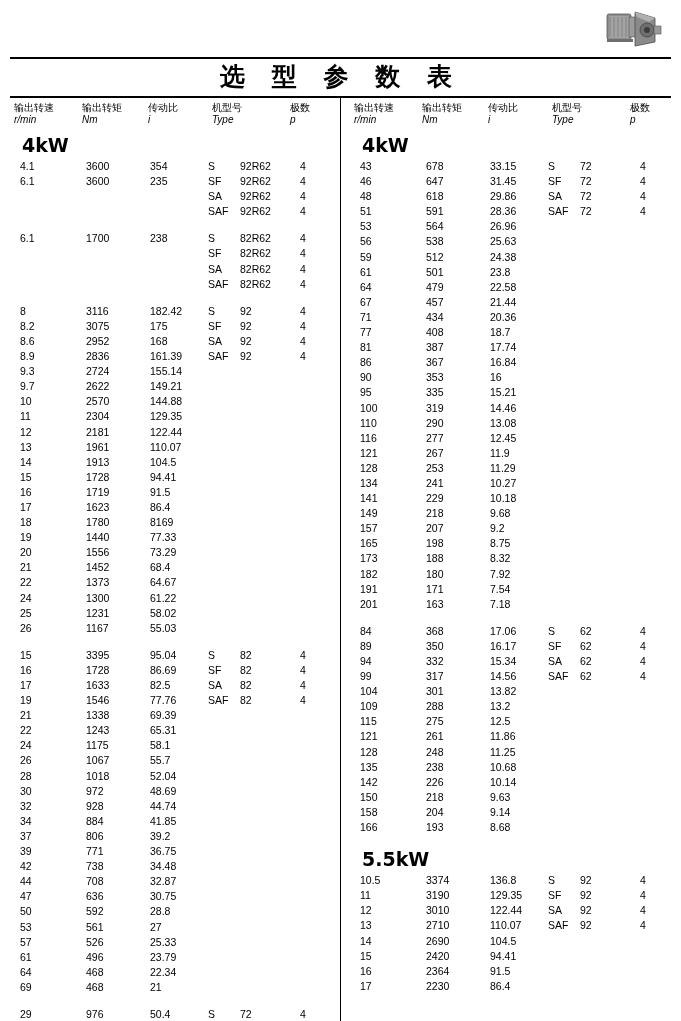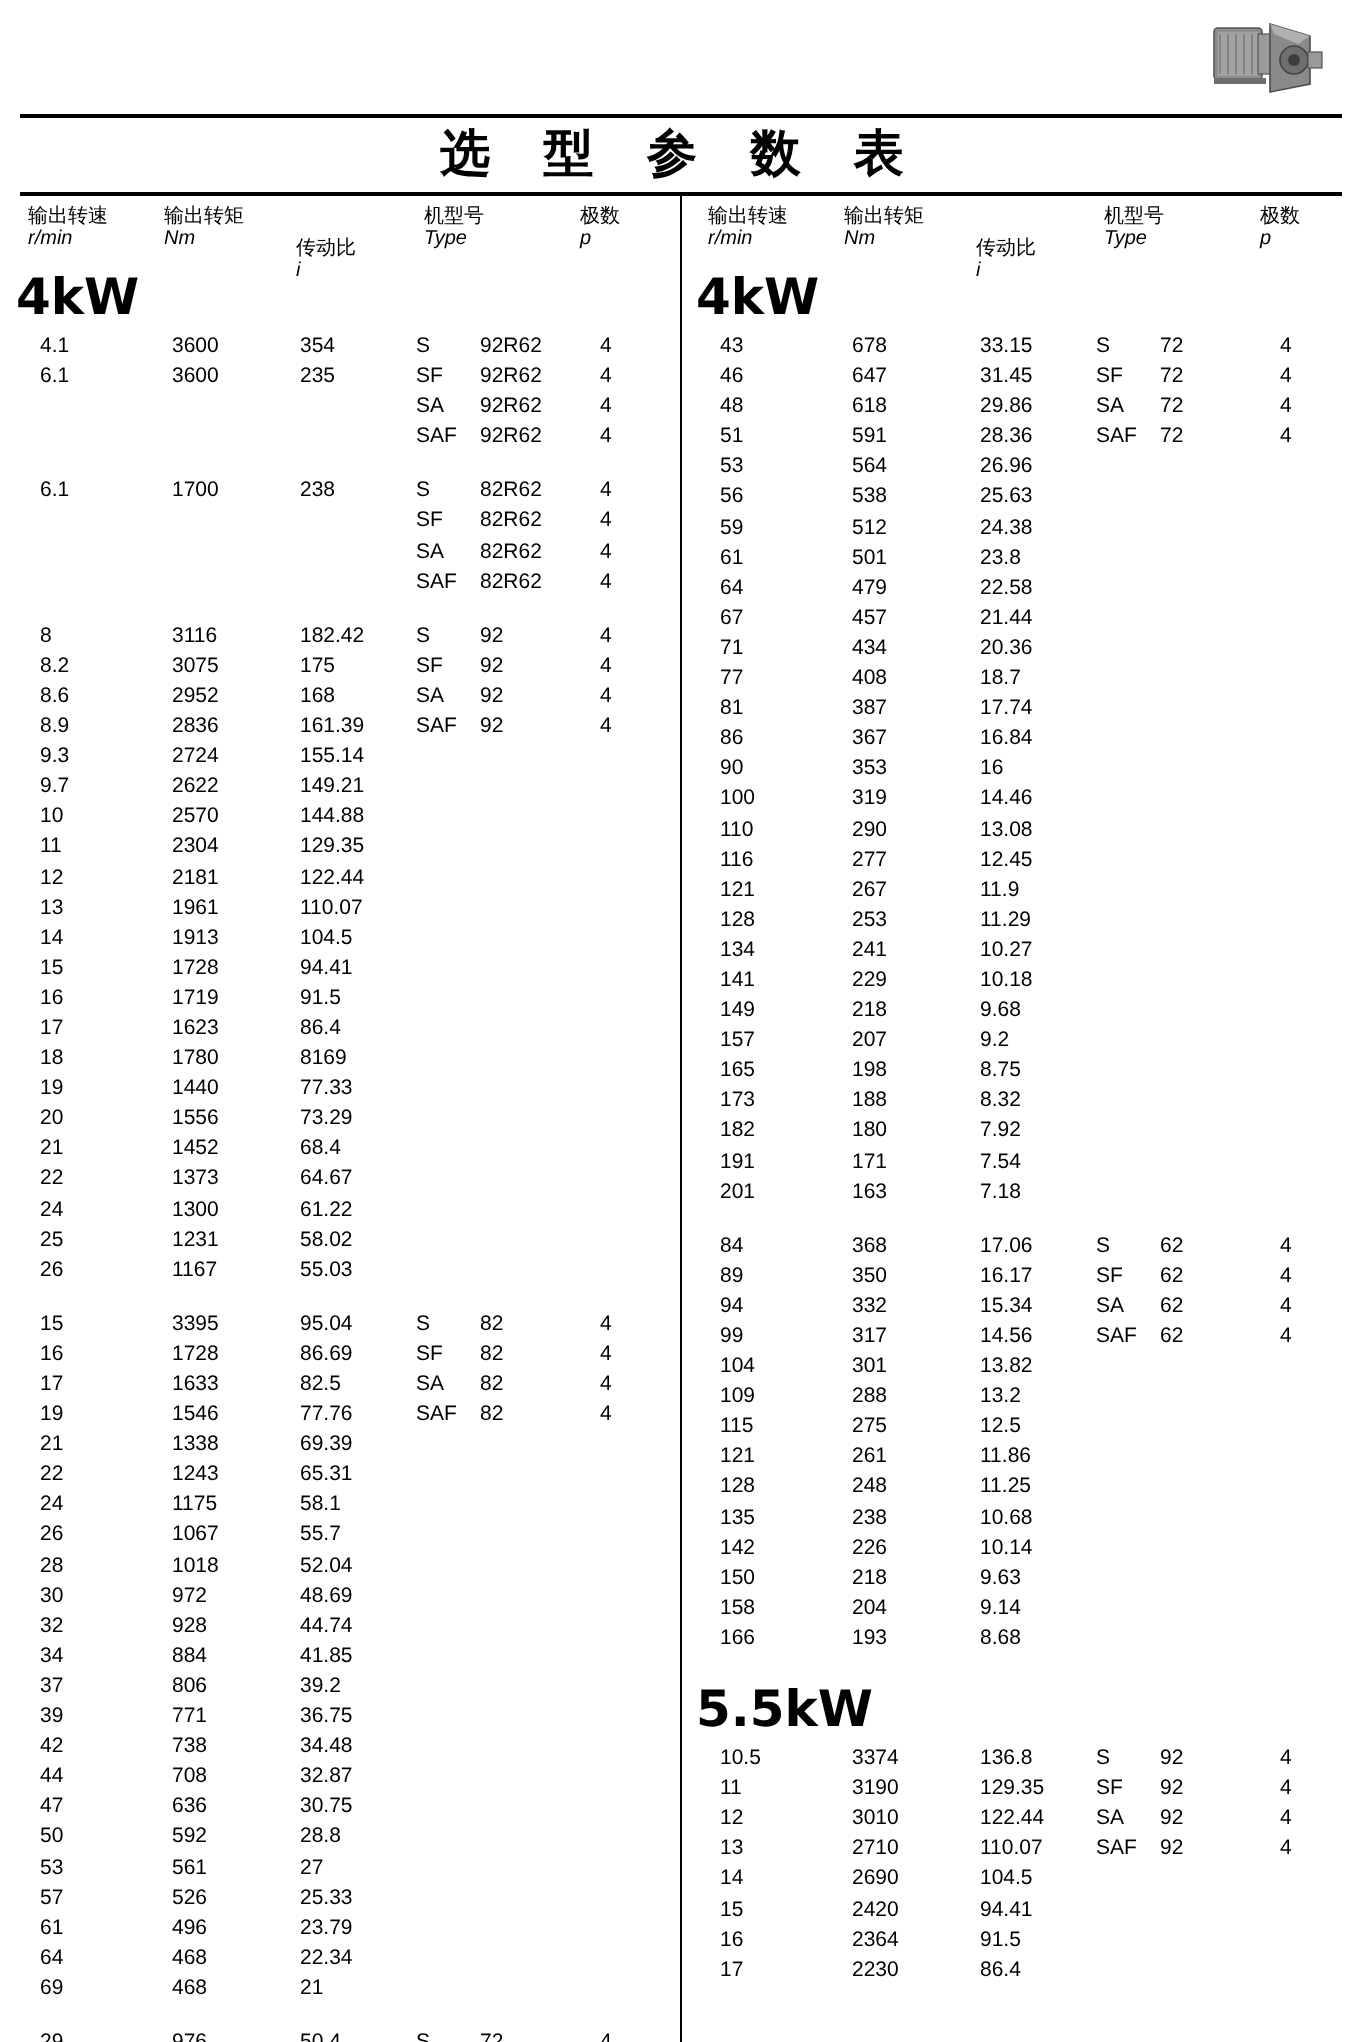--- a/index.html
+++ b/index.html
@@ -77,30 +77,30 @@
     position: absolute;
     text-align: left;
     display: block;
     white-space: nowrap;
   }
   .hdr .l1 { top: 1px; font-family: "DejaVu Sans", sans-serif; }
   .hdr .l2 { top: 14px; font-style: italic; }
 
   .h-rpm   { left: 6px;  width: 56px; }
   .h-trq   { left: 74px; width: 56px; }
-  .h-ratio { left: 140px; width: 50px; margin-top: 16px; }
+  .h-ratio { left: 140px; width: 50px; }
   .h-type  { left: 204px; width: 60px; }
   .h-pole  { left: 282px; width: 34px; }
 
   
   .kw {
     font-family: "DejaVu Sans", sans-serif;
-    font-size: 25px;
+    font-size: 19px;
     font-weight: bold;
-    margin: 6px 0 4px 0;
+    margin: 6px 0 4px 14px;
   }
   
   .block { margin-bottom: 12px; }
   .row {
     position: relative;
     height: 15.1px;
     font-size: 10.5px;
     white-space: nowrap;
   }
   .row span { position: absolute; display: block; }
@@ -725,20 +725,28 @@
           </div>
           <div class="row">
             <span class="c-rpm">90</span>
             <span class="c-trq">353</span>
             <span class="c-ratio">16</span>
             <span class="c-pre"></span>
             <span class="c-type"></span>
             <span class="c-pole"></span>
           </div>
           <div class="row">
+            <span class="c-rpm">95</span>
+            <span class="c-trq">335</span>
+            <span class="c-ratio">15.21</span>
+            <span class="c-pre"></span>
+            <span class="c-type"></span>
+            <span class="c-pole"></span>
+          </div>
+          <div class="row">
             <span class="c-rpm">100</span>
             <span class="c-trq">319</span>
             <span class="c-ratio">14.46</span>
             <span class="c-pre"></span>
             <span class="c-type"></span>
             <span class="c-pole"></span>
           </div>
           <div class="row">
             <span class="c-rpm">110</span>
             <span class="c-trq">290</span>

